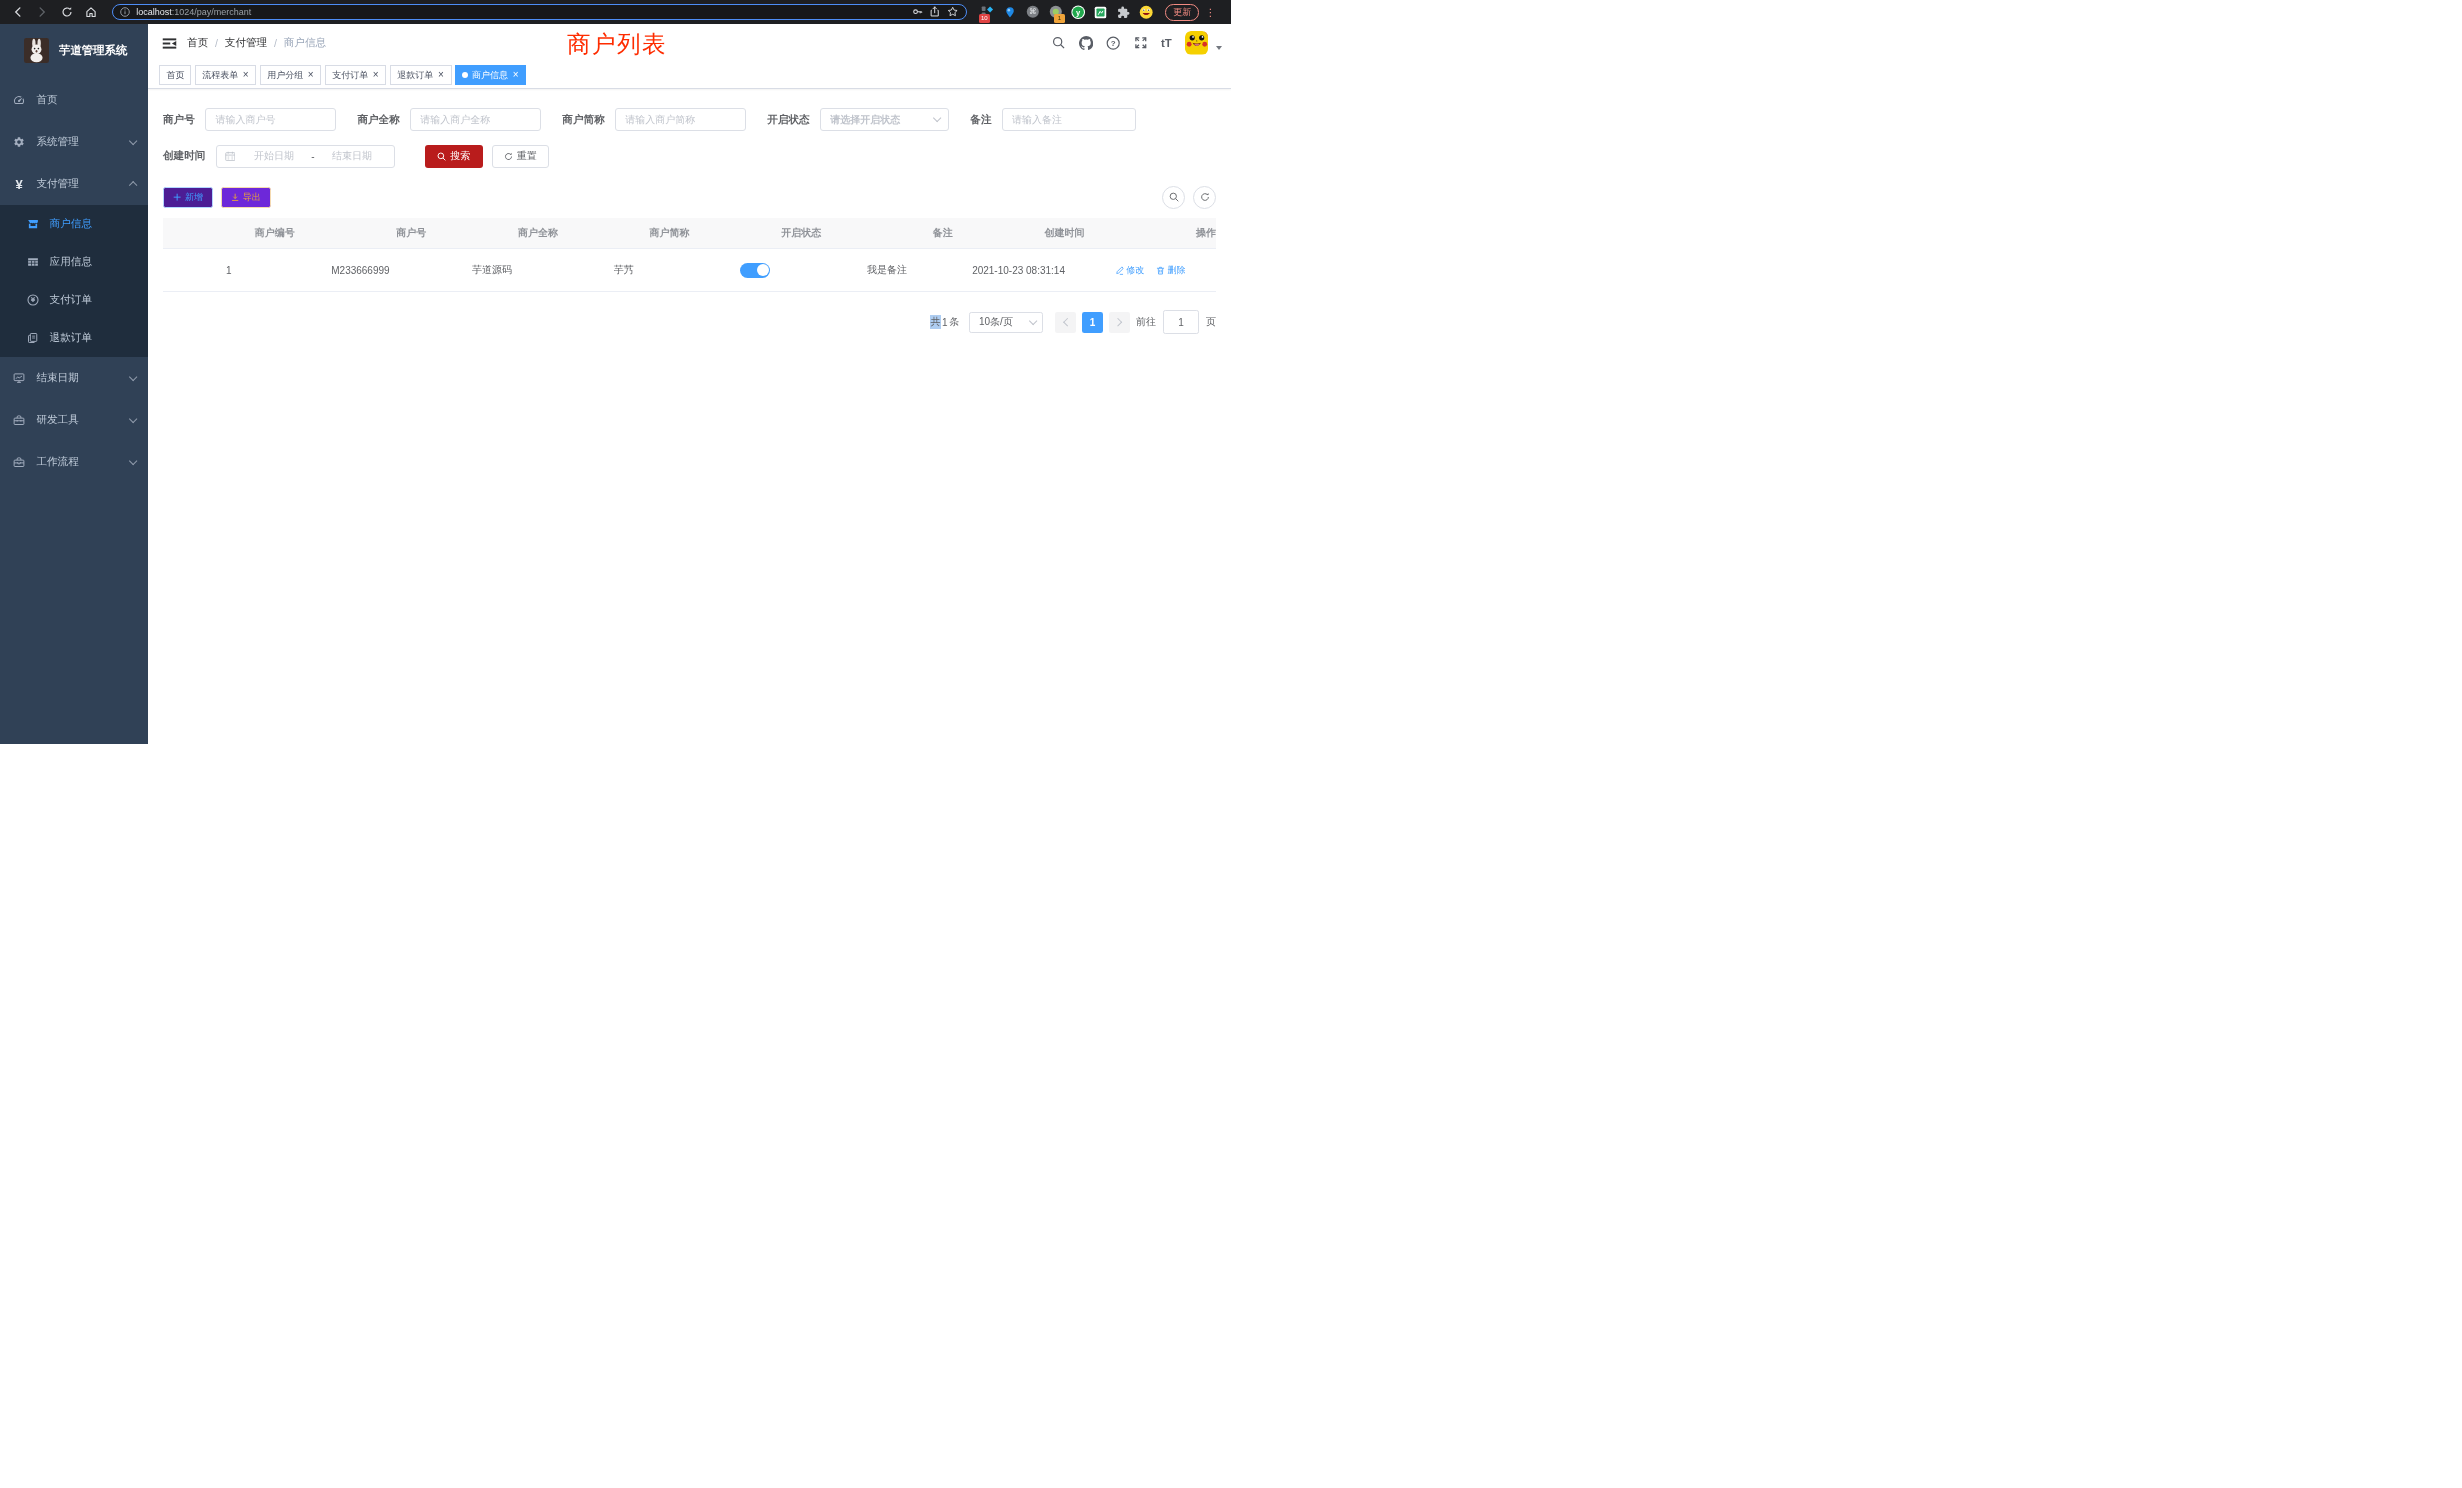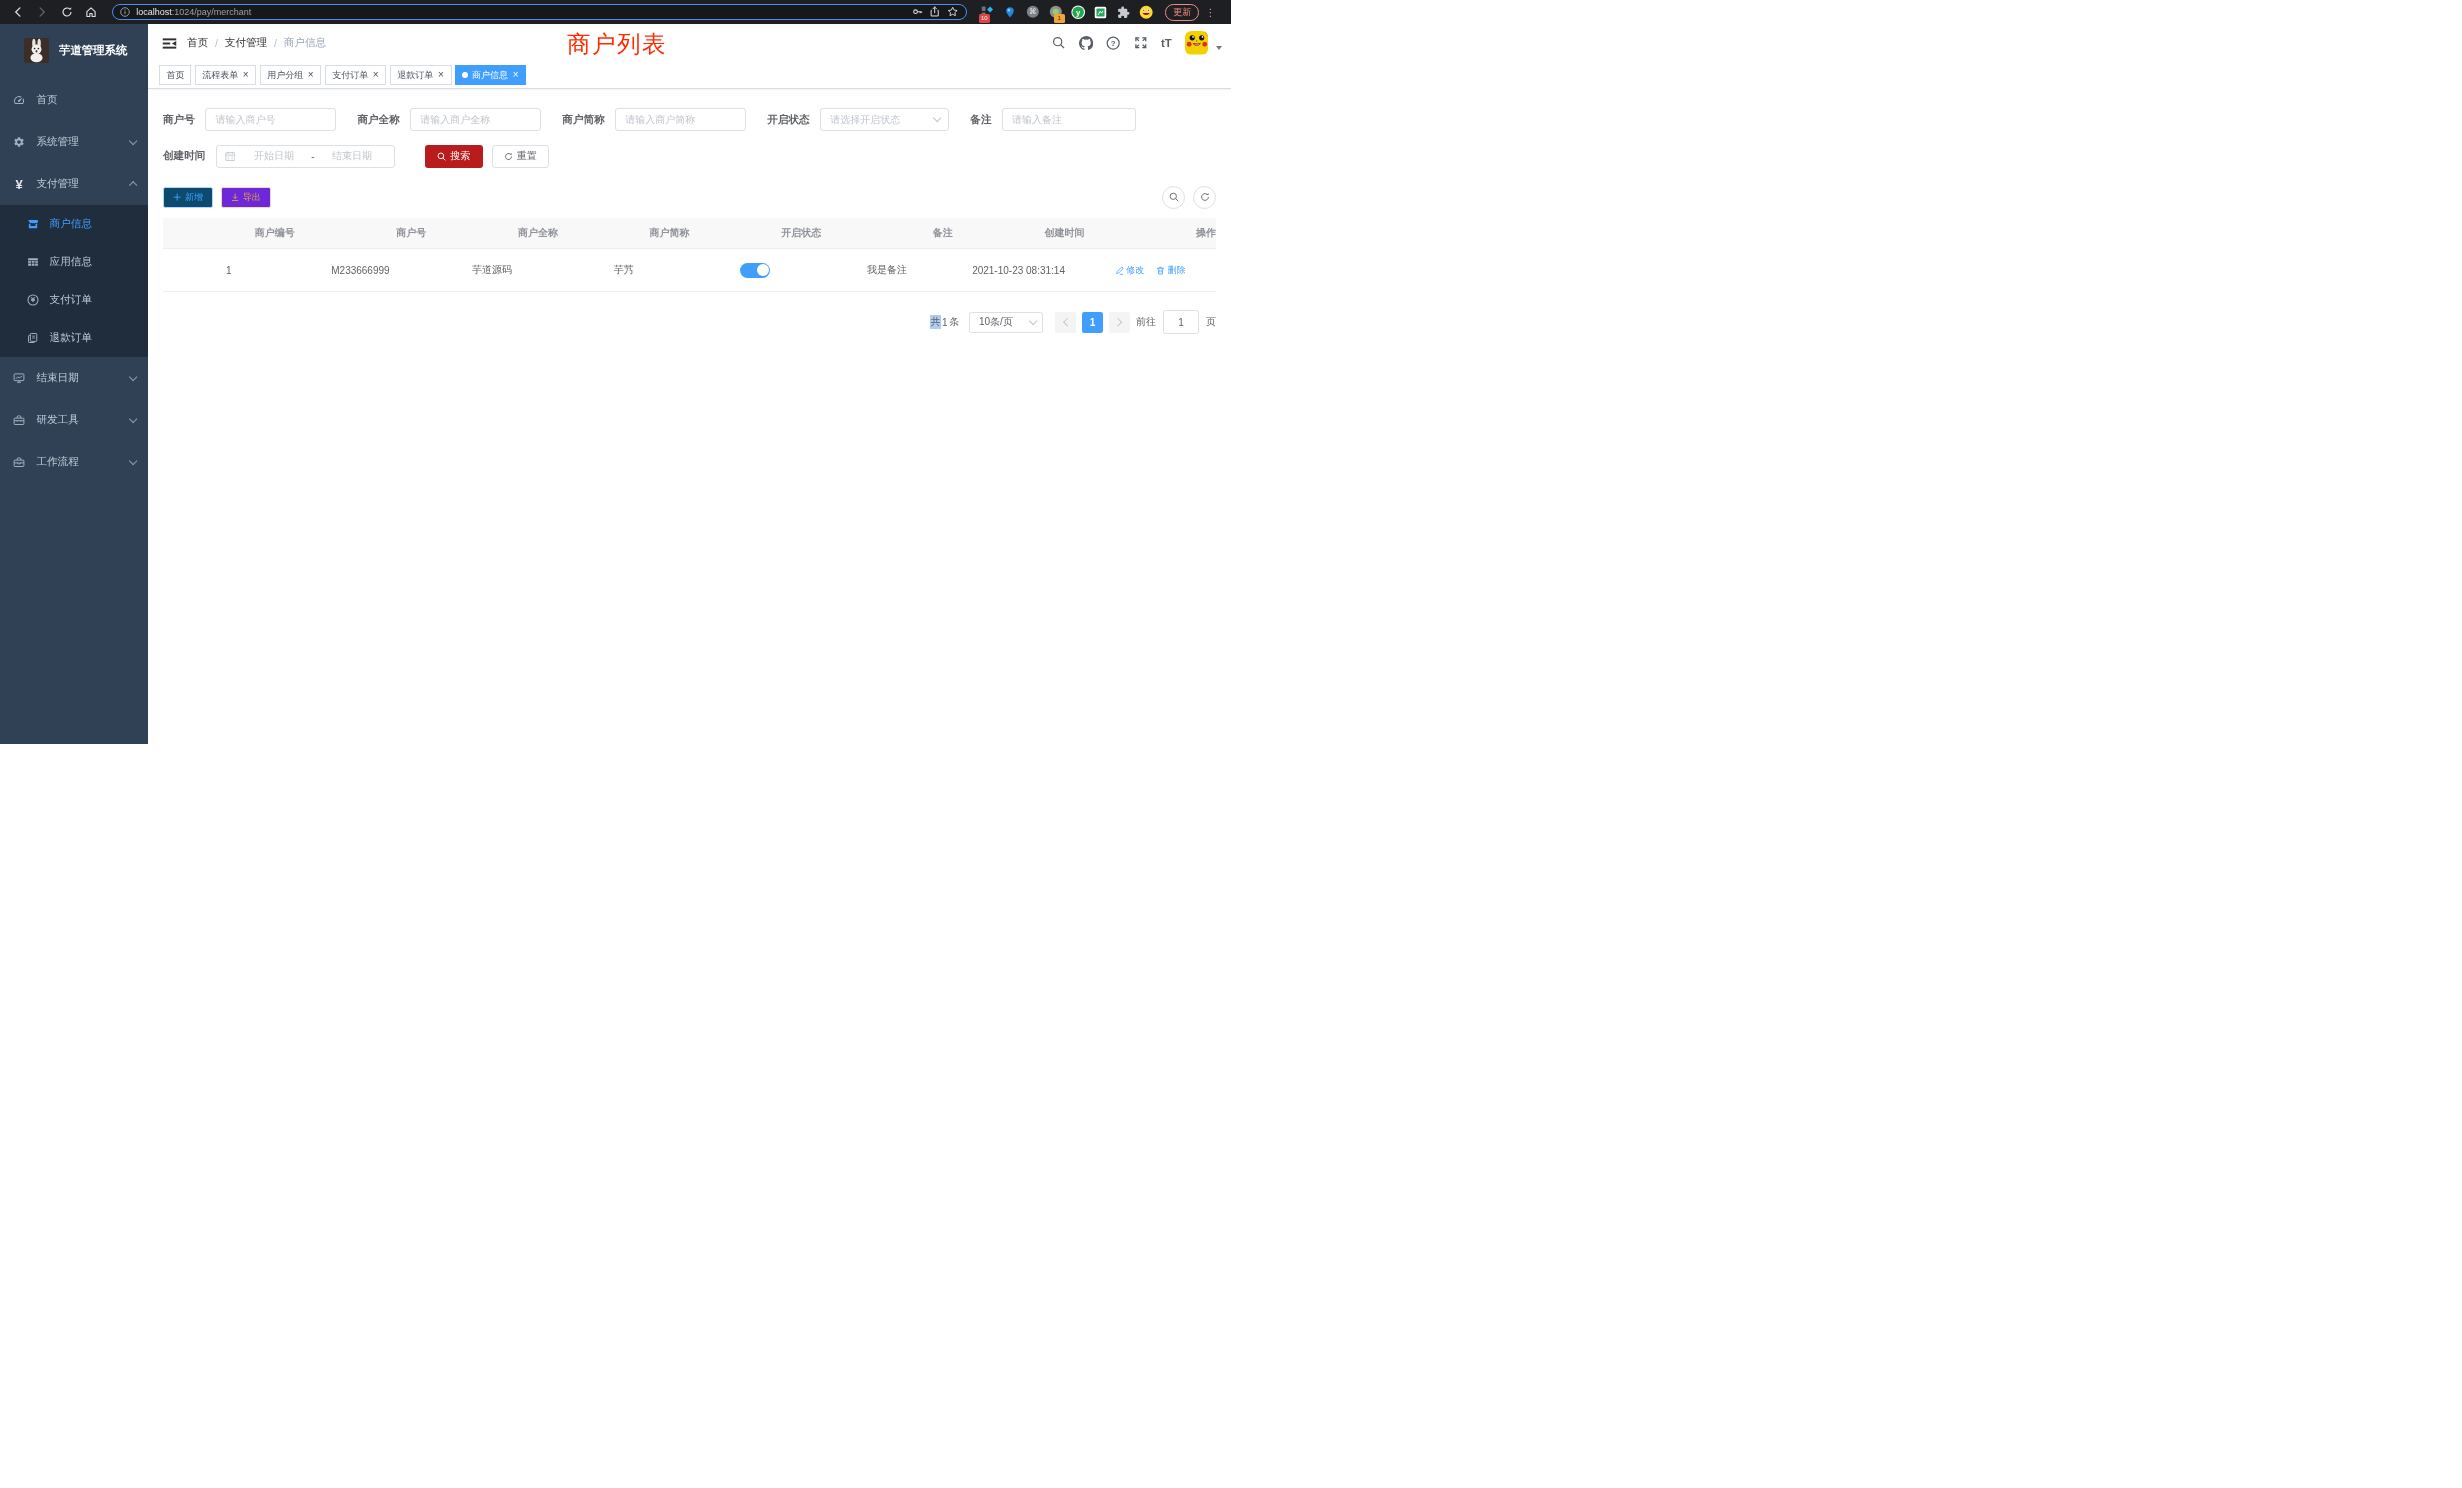--- a/index.html
+++ b/index.html
@@ -62,32 +62,32 @@
 
   .annotation{position:absolute;left:567px;top:28px;font-size:23.5px;color:#fe2c00;letter-spacing:1.5px;z-index:50;white-space:nowrap;}
 
   
   .content{flex:1;padding:19px 15px 0 15px;position:relative;}
   .form-row{display:flex;align-items:center;margin-bottom:13.6px;}
   .f-item{display:flex;align-items:center;margin-right:21px;}
   .f-label{font-size:10.6px;font-weight:700;color:#606266;margin-right:10.6px;white-space:nowrap;}
   .inp{height:23px;width:131px;border:0.8px solid #dcdfe6;border-radius:3px;box-sizing:border-box;font-size:10px;color:#606266;padding:0 9px;outline:none;font-family:inherit;}
   .inp::placeholder{color:#c0c4cc;}
-  .fake-select{height:23px;width:129px;border:0.8px solid #dcdfe6;border-radius:3px;box-sizing:border-box;display:flex;align-items:center;padding:0 7.6px 0 9px;cursor:pointer;}
+  .fake-select{height:23px;width:129px;border:0.8px solid #dcdfe6;border-radius:3px;box-sizing:border-box;display:flex;align-items:center;padding:0 7.6px 0 9px;cursor:pointer;font-weight:bold;}
   .fake-select .ph{font-size:10px;color:#c0c4cc;flex:1;}
   .sel-caret{width:5.3px;height:5.3px;border-right:1.1px solid #c0c4cc;border-bottom:1.1px solid #c0c4cc;transform:rotate(45deg);margin-top:-2.3px;}
   .daterange{height:23px;width:179px;border:0.8px solid #dcdfe6;border-radius:3px;box-sizing:border-box;display:flex;align-items:center;padding:0 7.6px;cursor:pointer;}
   .daterange .cal{color:#c0c4cc;display:flex;margin-right:4.5px;}
   .daterange .dph{flex:1;text-align:center;font-size:10px;color:#c0c4cc;}
   .daterange .dsep{color:#606266;font-size:10px;padding:0 3px;}
   .btn{height:23px;border-radius:3px;border:0.8px solid transparent;font-size:10px;display:inline-flex;align-items:center;justify-content:center;gap:3.8px;padding:0 11.4px;cursor:pointer;box-sizing:border-box;font-family:inherit;}
   .btn-primary{background:#b91c1c;color:#fff;}
   .btn-default{background:#fff;border-color:#dcdfe6;color:#606266;}
   .btn-sm{height:21px;font-size:9px;padding:0 9px;border-radius:2.3px;}
-  .btn-plain-blue{background:#0c4a6e;border-color:#b3d8ff;color:#409eff;}
+  .btn-plain-blue{background:#4c1d95;border-color:#b3d8ff;color:#409eff;}
   .btn-plain-warn{background:#6d28d9;border-color:#f5dab1;color:#e6a23c;text-align:center;}
   .toolbar-row{display:flex;align-items:center;margin-top:18px;}
   .toolbar-row .gap{width:7.6px;}
   .circle-btns{margin-left:auto;display:flex;gap:7.6px;}
   .cbtn{width:21px;height:21px;border-radius:50%;border:0.8px solid #dcdfe6;background:#fff;display:flex;align-items:center;justify-content:center;color:#606266;cursor:pointer;}
 
   table.grid{width:100%;border-collapse:collapse;margin-top:9px;table-layout:fixed;}
   table.grid th{background:#f8f8f9;color:#909399;font-size:10px;font-weight:700;padding:8.3px 0;border-bottom:0.8px solid #ebeef5;text-align:right;}
   table.grid td{font-size:10px;color:#606266;padding:13.6px 0;border-bottom:0.8px solid #ebeef5;text-align:center;}
   .switch{width:30px;height:15px;border-radius:7.6px;background:#409eff;position:relative;display:inline-block;cursor:pointer;vertical-align:middle;}

